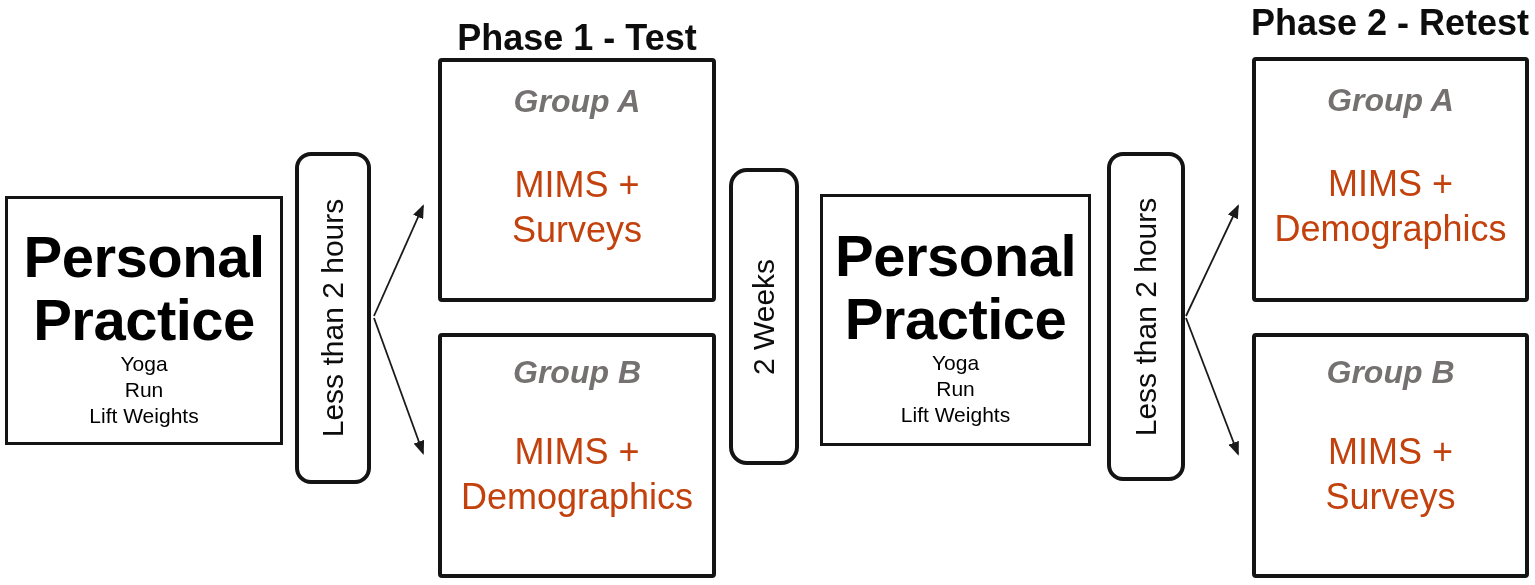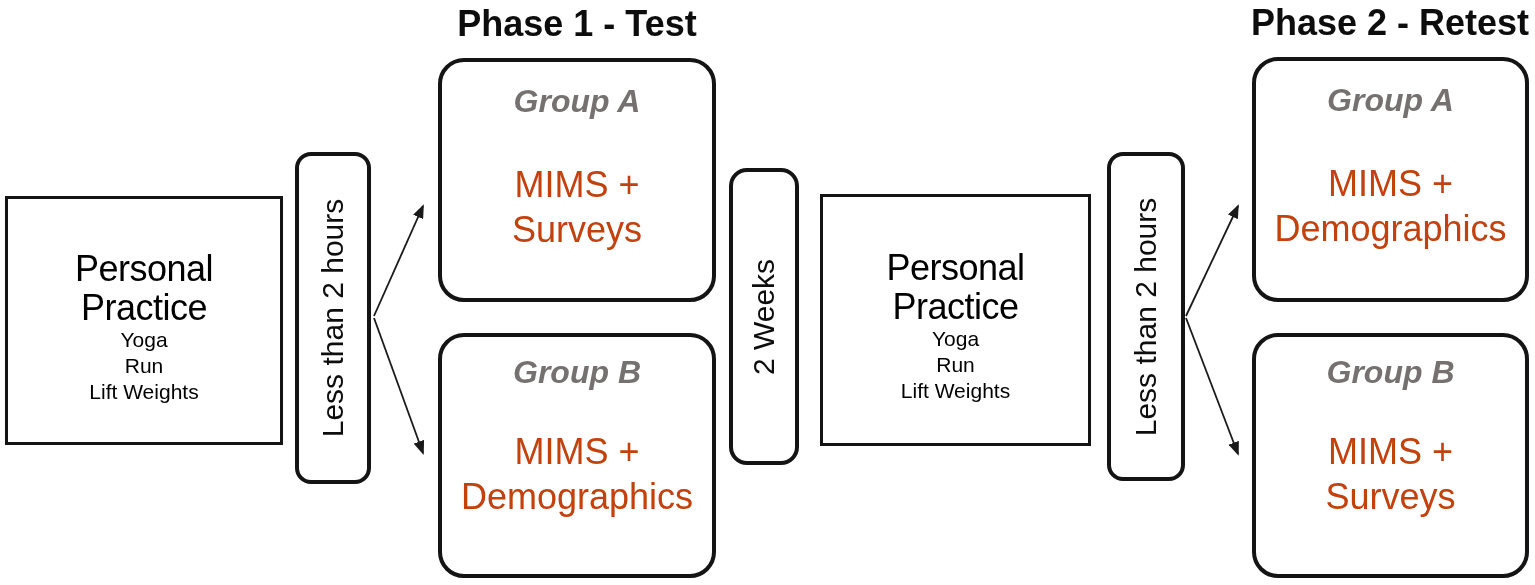--- a/index.html
+++ b/index.html
@@ -31,35 +31,35 @@
   .rect-box {
     border: 3px solid #141414;
     background: #ffffff;
     display: flex;
     flex-direction: column;
     align-items: center;
     justify-content: center;
     text-align: center;
   }
   .pp-title {
-    font-size: 36px;
-    font-weight: 400;
+    font-size: 58px;
+    font-weight: 700;
     line-height: 1.09;
     letter-spacing: -0.5px;
     margin-top: 12px;
   }
   .pp-item {
     font-size: 21px;
     font-weight: 400;
     line-height: 1.23;
   }
 
   .round-box {
     border: 4px solid #141414;
-    border-radius: 26px;
+    border-radius: 4px;
     background: #ffffff;
     display: flex;
     flex-direction: column;
     align-items: center;
     text-align: center;
   }
   .group-label {
     margin-top: 20px;
     font-size: 32px;
     font-style: italic;
@@ -97,21 +97,21 @@
     width: 1535px;
     height: 585px;
     pointer-events: none;
   }
 </style>
 </head>
 <body>
 
 <div class="canvas">
 
-  <div class="abs phase-title" style="left:438px; top:3px; width:278px;">Phase 1 - Test</div>
+  <div class="abs phase-title" style="left:438px; top:17px; width:278px;">Phase 1 - Test</div>
   <div class="abs phase-title" style="left:1242px; top:2px; width:296px;">Phase 2 - Retest</div>
 
   <div class="abs rect-box" style="left:5px; top:196px; width:278px; height:249px;">
     <div class="pp-title">Personal Practice</div>
     <div class="pp-item">Yoga</div>
     <div class="pp-item">Run</div>
     <div class="pp-item">Lift Weights</div>
   </div>
 
   <div class="abs vert-box" style="left:295px; top:152px; width:76px; height:332px;">

